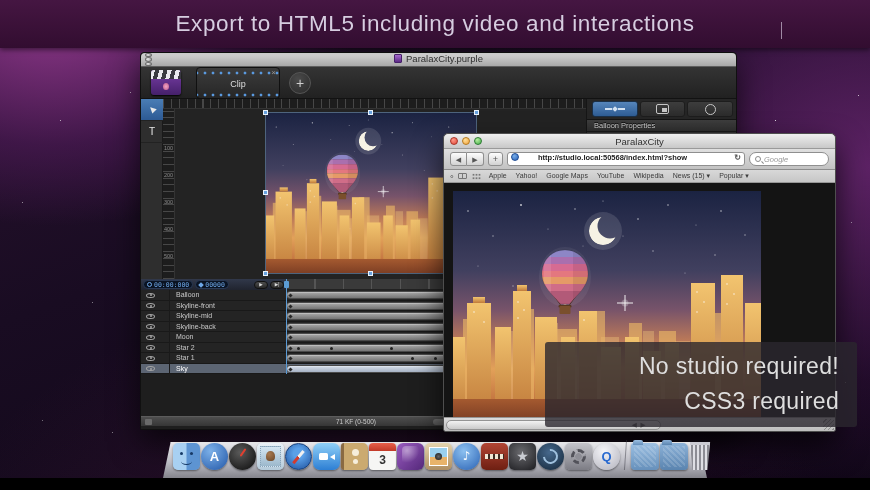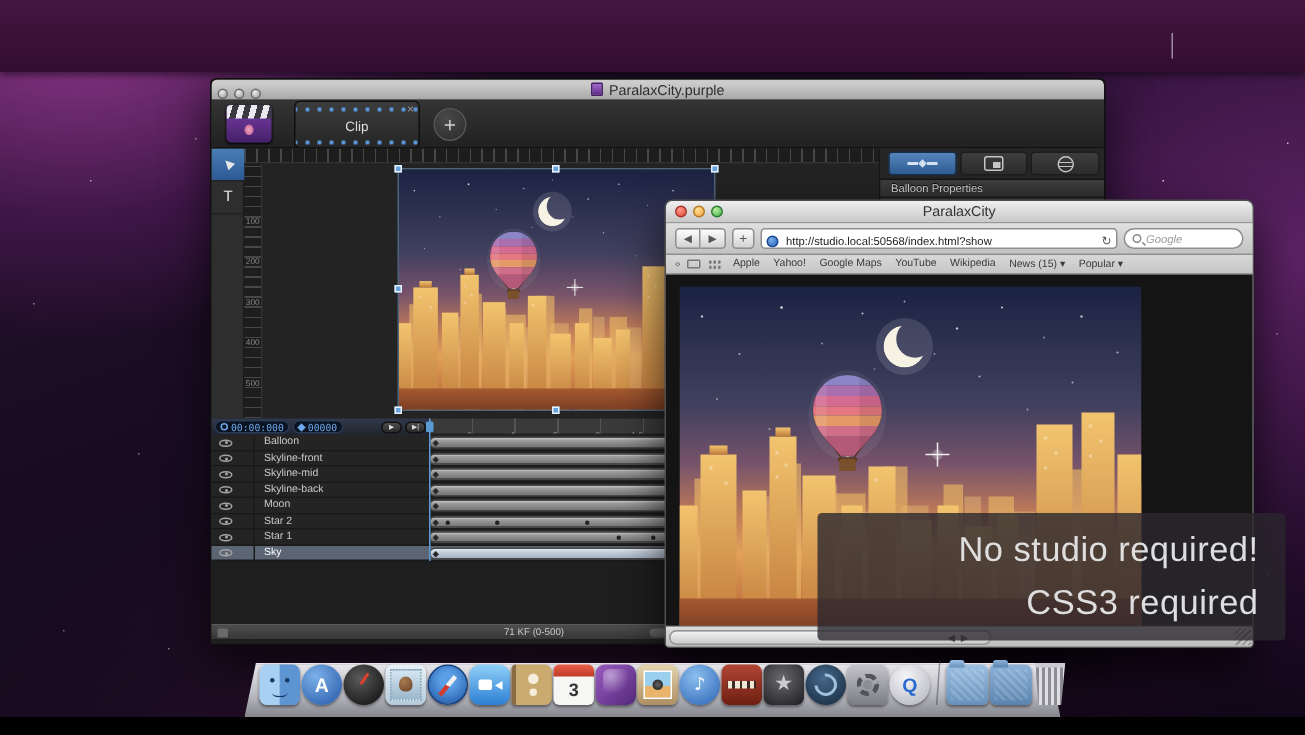--- a/index.html
+++ b/index.html
@@ -31,21 +31,21 @@
   
   .tl-dot { width:8px; height:8px; border-radius:50%; display:inline-block; margin-right:5px; }
   .gray-dot { background:radial-gradient(circle at 35% 30%, #ececec, #9a9a9a); border:1px solid #6e6e6e; }
 
   
   .editor-win { position:absolute; left:140px; top:52px; width:597px; height:378px;
     background:#262626; border:1px solid #101010; border-radius:4px 4px 2px 2px;
     box-shadow:0 12px 30px rgba(0,0,0,.65); z-index:2; }
   .e-titlebar { position:absolute; left:0; top:0; right:0; height:14px; border-radius:4px 4px 0 0;
     background:linear-gradient(#d6d6d6,#a8a8a8); border-bottom:1px solid #5e5e5e;
-    display:flex; align-items:flex-end; padding:0 4px; }
+    display:flex; align-items:flex-start; padding:0 4px;flex-direction:column; }
   .e-titlebar .tl-dot { width:7px; height:7px; margin-right:4px; }
   .e-title { position:absolute; left:0; right:0; text-align:center; font-size:9.5px; color:#2e2e2e; }
   .e-doc-icon { display:inline-block; width:8px; height:9px; margin-right:4px; vertical-align:-1px;
     background:linear-gradient(#a86ad0,#5c2a86); border-radius:1px; border:1px solid #47206a; }
   .e-toolbar { position:absolute; left:0; top:14px; right:0; height:32px;
     background:linear-gradient(#343434,#212121); border-bottom:1px solid #121212; }
   .clapper-icon { position:absolute; left:10px; top:3px; width:30px; height:25px; border-radius:3px;
     overflow:hidden; background:linear-gradient(#7a3fa8,#45206a); box-shadow:0 1px 2px #000; }
   .clapper-icon::before { content:""; position:absolute; top:0; left:0; right:0; height:9px;
     background:repeating-linear-gradient(105deg,#e9e9ef 0 4px,#393941 4px 8px); }
@@ -167,21 +167,21 @@
     background:linear-gradient(#e0e0e0,#c2c2c2); border-bottom:1px solid #8d8d8d;
     display:flex; align-items:center; padding:0 6px; gap:4px; }
   .nav-seg { display:flex; }
   .nav-btn { width:17px; height:14px; background:linear-gradient(#fdfdfd,#d2d2d2);
     border:1px solid #8f8f8f; font-size:7px; color:#555; text-align:center; line-height:13px; }
   .nav-btn:first-child { border-radius:3px 0 0 3px; }
   .nav-btn:last-child { border-radius:0 3px 3px 0; border-left:none; }
   .plus-btn { width:15px; height:14px; background:linear-gradient(#fdfdfd,#d2d2d2);
     border:1px solid #8f8f8f; border-radius:3px; font-size:9px; color:#555; text-align:center; line-height:12px; }
   .url-field { flex:1; height:14px; background:#fff; border:1px solid #8f8f8f; border-radius:3px;
-    display:flex; align-items:flex-end; padding:0 3px; gap:5px; overflow:hidden; }
+    display:flex; align-items:flex-start; padding:0 3px; gap:19px; overflow:hidden;font-weight:bold; }
   .globe-icon { width:8px; height:8px; border-radius:50%; flex:0 0 auto;
     background:radial-gradient(circle at 35% 30%, #7ab0ea, #2a62b8); border:1px solid #1c4a92; }
   .url-text { font-size:7.5px; color:#222; white-space:nowrap; overflow:hidden; flex:1; }
   .reload-icon { font-size:8px; color:#555; flex:0 0 auto; }
   .search-field { width:80px; height:14px; background:#fff; border:1px solid #8f8f8f; border-radius:7px;
     display:flex; align-items:center; padding:0 5px; gap:3px;font-style:italic; }
   .mag-icon { width:6px; height:6px; border:1.2px solid #8a8a8a; border-radius:50%; position:relative; flex:0 0 auto; }
   .mag-icon::after { content:""; position:absolute; left:4.5px; top:4.5px; width:3px; height:1.2px; background:#8a8a8a; transform:rotate(45deg); }
   .search-text { font-size:7.5px; color:#9a9a9a; }
   .b-bookmarks { position:absolute; left:0; top:36px; right:0; height:13px;
@@ -286,20 +286,21 @@
     clip-path:polygon(4% 0, 96% 0, 84% 100%, 16% 100%); box-shadow:none; }
   .ic-trash::before { content:""; position:absolute; top:0; left:0; right:0; height:3px; background:#cacad2; }
 </style>
 </head>
 <body>
 
 <div class="screen">
   <div class="stars-speck"></div>
 
   <div class="banner">
+    <span>Export to HTML5 including video and interactions</span>
     <span class="banner-artifact"></span>
   </div>
 
   <div class="editor-win">
     <div class="e-titlebar">
       <span class="tl-dot gray-dot"></span>
       <span class="tl-dot gray-dot"></span>
       <span class="tl-dot gray-dot"></span>
       <span class="e-title"><span class="e-doc-icon"></span><span>ParalaxCity.purple</span></span>
     </div>

